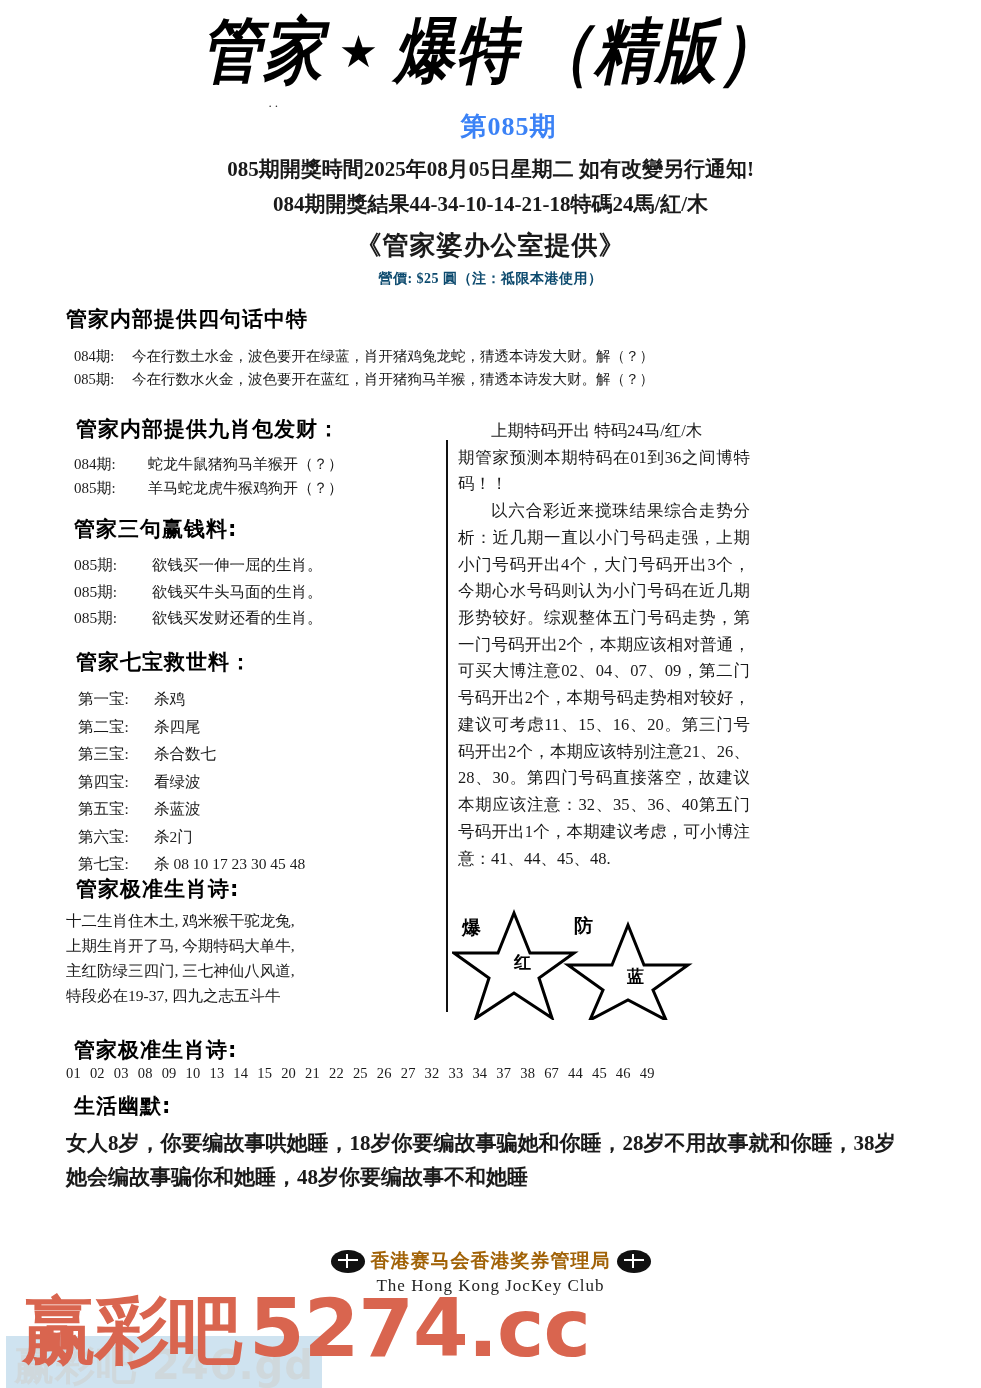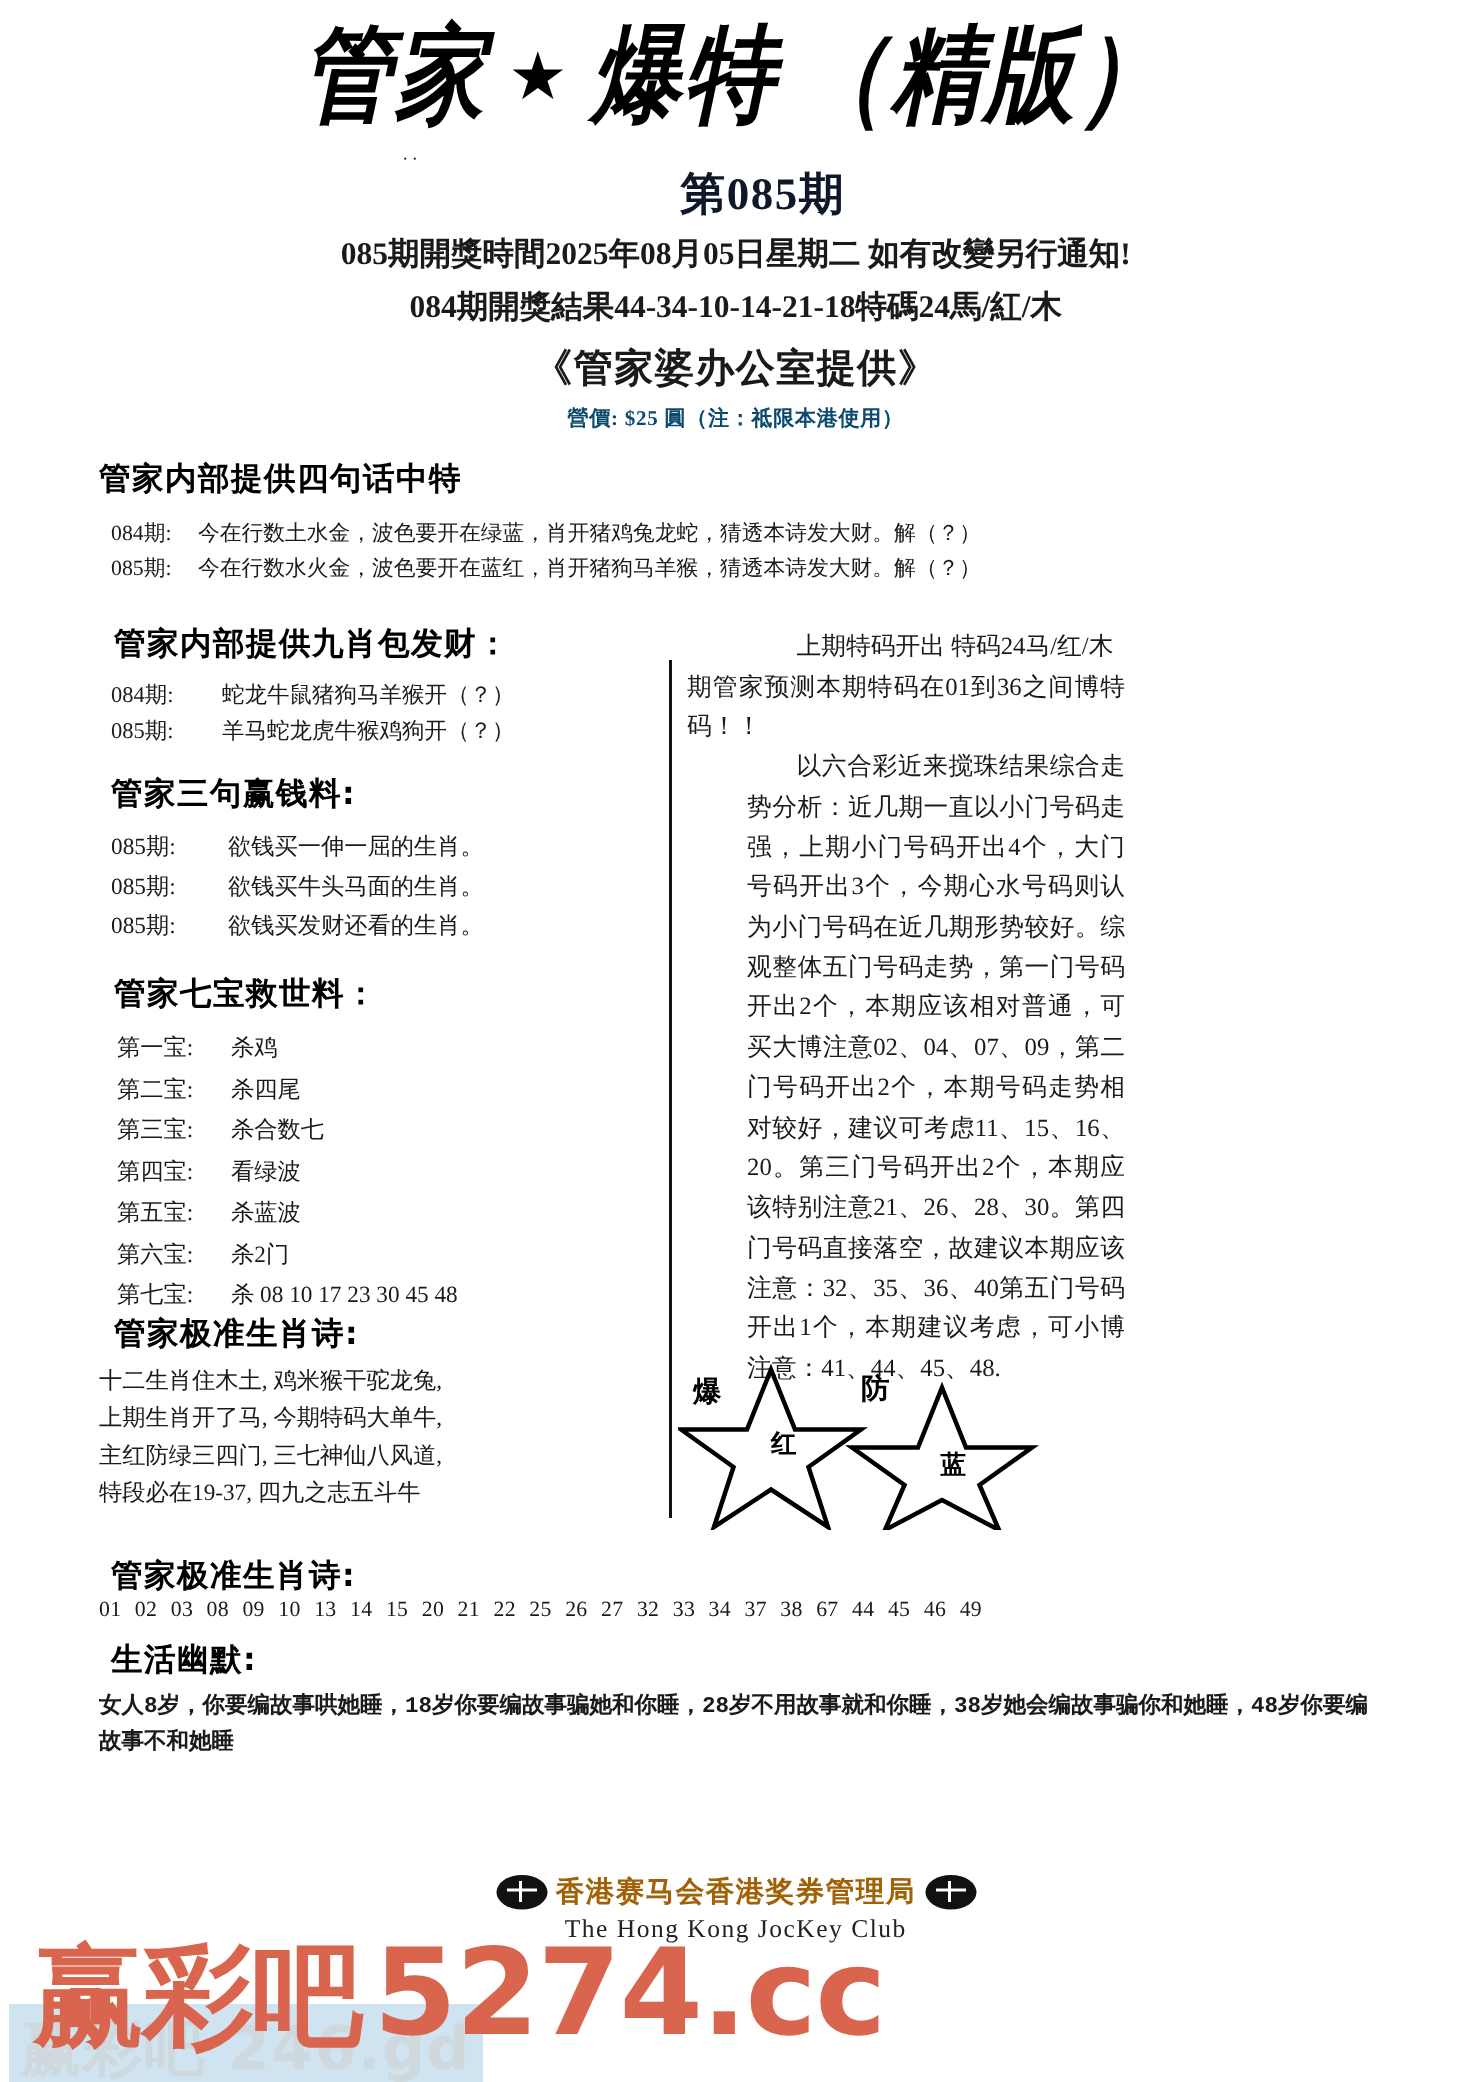--- a/index.html
+++ b/index.html
@@ -17,21 +17,21 @@
   .title-line{
     font-family:"DejaVu Sans","Liberation Sans",sans-serif;
     font-weight:bold;font-size:60px;letter-spacing:2px;line-height:1.05;
     color:#000;
     display:flex;justify-content:center;align-items:center;gap:14px;
     transform:scaleY(1.18);transform-origin:center top;
   }
   .title-seg{font-style:italic;}
   .star-glyph{font-size:44px;line-height:1;transform:scaleY(0.85);}
   .issue{
-    margin-top:32px;font-size:30px;font-weight:bold;color:#0f172a;
+    margin-top:32px;font-size:26px;font-weight:bold;color:#3b82f6;
     font-family:"Liberation Serif","DejaVu Serif",serif;letter-spacing:1px;margin-left:36px;
   }
   .dots{
     position:absolute;left:268px;top:98px;font-size:13px;color:#333;letter-spacing:2px;
   }
 
   
   .hdr{position:absolute;left:0;right:0;text-align:center;}
   .hdr-l1{top:155px;font-size:21px;font-weight:bold;letter-spacing:0px;}
   .hdr-l2{top:190px;font-size:21px;font-weight:bold;}
@@ -75,21 +75,21 @@
     position:absolute;left:446px;top:440px;width:2px;height:572px;background:#111;
   }
 
   
   .right-col{
     position:absolute;left:458px;top:418px;width:292px;
     font-size:16.5px;line-height:1.62;text-align:justify;
     font-family:"Liberation Serif","DejaVu Serif",serif;
   }
   .right-col p{margin:0;}
-  .right-col .ind{text-indent:2em;margin-left:40px;}
+  .right-col .ind{text-indent:2em;}
 
   
   .stars-area{position:absolute;left:452px;top:905px;width:300px;height:115px;}
   .star-lbl{
     position:absolute;font-family:"DejaVu Sans","Liberation Sans",sans-serif;
     font-weight:bold;font-size:19px;color:#000;
   }
   .star-lbl.a{left:10px;top:10px;}
   .star-lbl.b{left:122px;top:8px;}
   .star-in{
@@ -104,21 +104,21 @@
   .range-head{position:absolute;left:74px;top:1036px;}
   .range-nums{
     position:absolute;left:66px;top:1065px;
     font-size:14.5px;letter-spacing:0.2px;font-weight:500;
     font-family:"Liberation Serif","DejaVu Serif",serif;white-space:nowrap;
   }
   .range-nums span{margin-right:9px;}
   .humor-head{position:absolute;left:74px;top:1092px;}
   .humor-body{
     position:absolute;left:66px;top:1126px;width:850px;
-    font-size:15px;line-height:1.62;font-weight:bold;font-family:Liberation Mono, monospace;
+    font-size:21px;line-height:1.62;font-weight:bold;
   }
 
   
   .footer{
     position:absolute;left:0;right:0;top:1248px;text-align:center;
   }
   .footer-row{display:flex;justify-content:center;align-items:center;gap:6px;}
   .hkjc-mark{
     width:34px;height:23px;border-radius:50%;background:#111;position:relative;flex:none;
   }

